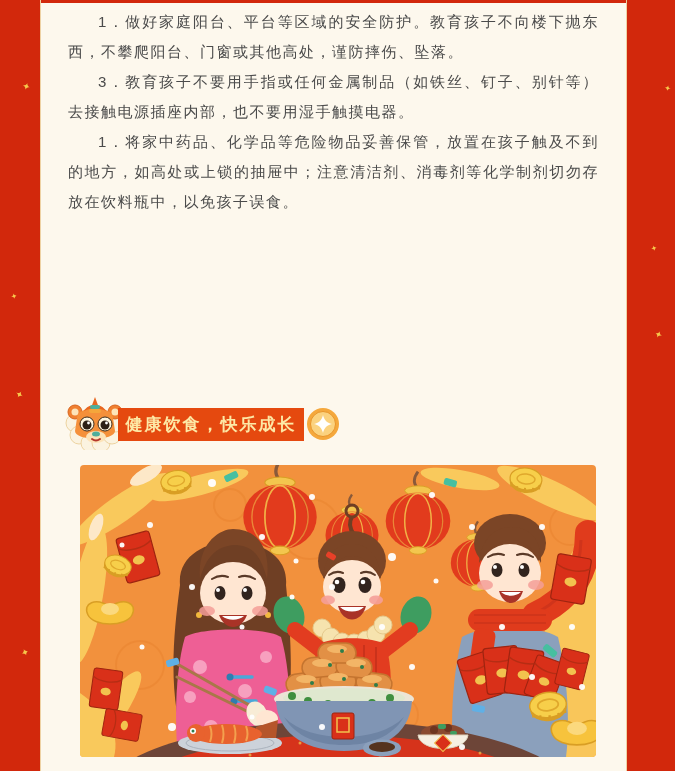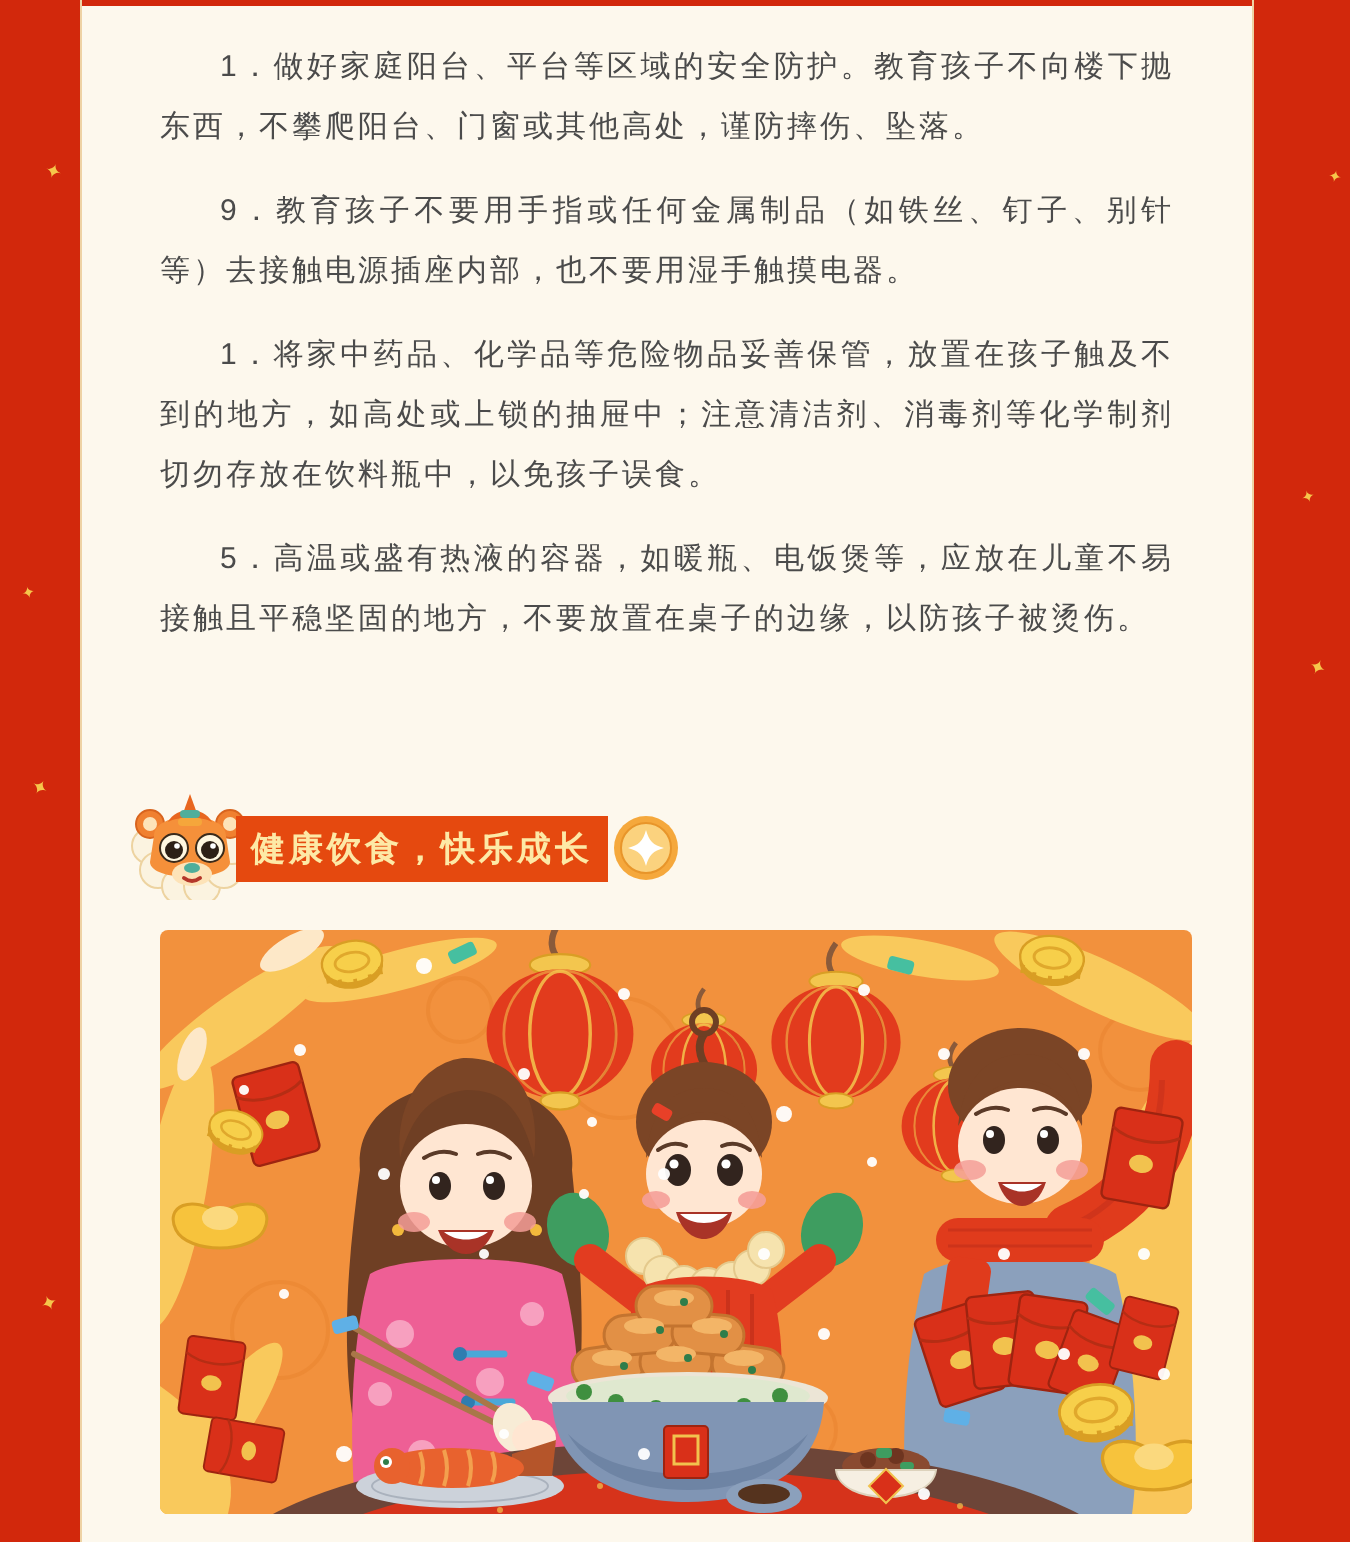--- a/index.html
+++ b/index.html
@@ -5,21 +5,21 @@
   html,body{margin:0;padding:0;}
   body{width:675px;height:771px;overflow:hidden;font-family:"Liberation Sans","DejaVu Sans",sans-serif;}
   .page{position:relative;width:675px;height:771px;background:var(--band-red,#d2280c);}
   .sparkle{position:absolute;color:var(--sparkle-gold,#f6c64b);font-size:10px;line-height:10px;}
   .content{position:absolute;left:40px;top:0;width:587px;height:771px;box-sizing:border-box;
     background:var(--content-bg,#fdf8ed);
     border-left:1px solid var(--content-border,#eed2a4);
     border-right:1px solid var(--content-border,#eed2a4);}
   .top-line{height:3px;background:var(--band-red,#d2280c);}
   .tips{padding:4px 27px 0 27px;}
-  .tips p{margin:12px;font-size:15px;line-height:30px;letter-spacing:1.5px;color:var(--text-color,#4b4b4b);
+  .tips p{margin:0;font-size:15px;line-height:30px;letter-spacing:1.5px;color:var(--text-color,#4b4b4b);
     text-align:justify;text-indent:2em;}
   .banner-row{position:absolute;left:0;top:394px;width:591px;height:60px;}
   .lion{position:absolute;left:22px;top:2px;width:64px;height:54px;}
   .banner{position:absolute;left:77px;top:14px;width:186px;height:33px;background:var(--banner-bg,#e5490f);
     color:var(--banner-text,#fde9a6);font-size:17px;font-weight:bold;letter-spacing:2px;
     text-align:center;line-height:33px;}
   .coin{position:absolute;left:265px;top:13px;width:34px;height:34px;}
   .illustration{position:absolute;left:39px;top:465px;width:516px;height:292px;border-radius:4px;overflow:hidden;}
   .illustration svg{display:block;}
 </style>
@@ -34,23 +34,22 @@
   <span class="sparkle" style="left:21px;top:648px;transform:rotate(-22deg);">✦</span>
   <span class="sparkle" style="left:664px;top:84px;transform:rotate(12deg);font-size:8px;">✦</span>
   <span class="sparkle" style="left:651px;top:244px;transform:rotate(-18deg);font-size:8px;">✦</span>
   <span class="sparkle" style="left:654px;top:330px;transform:rotate(24deg);">✦</span>
 
   <div class="content">
     <div class="top-line"></div>
 
     <div class="tips">
       <p>1．做好家庭阳台、平台等区域的安全防护。教育孩子不向楼下抛东西，不攀爬阳台、门窗或其他高处，谨防摔伤、坠落。</p>
-      <p>9．教育孩子不要用手指或任何金属制品（如铁丝、钉子、别针等）去接触电源插座内部，也不要用湿手触摸电器。</p>
+      <p>3．教育孩子不要用手指或任何金属制品（如铁丝、钉子、别针等）去接触电源插座内部，也不要用湿手触摸电器。</p>
       <p>1．将家中药品、化学品等危险物品妥善保管，放置在孩子触及不到的地方，如高处或上锁的抽屉中；注意清洁剂、消毒剂等化学制剂切勿存放在饮料瓶中，以免孩子误食。</p>
-      <p>5．高温或盛有热液的容器，如暖瓶、电饭煲等，应放在儿童不易接触且平稳坚固的地方，不要放置在桌子的边缘，以防孩子被烫伤。</p>
     </div>
 
     <div class="banner-row">
 
       <svg class="lion" viewBox="0 0 64 54">
         <g fill="#fbf3e0" stroke="#edd3a0" stroke-width="1">
           <circle cx="12" cy="27" r="9"></circle>
             <circle cx="16" cy="39" r="9"></circle>
             <circle cx="27" cy="47" r="9"></circle>
           <circle cx="38" cy="47" r="9"></circle>

